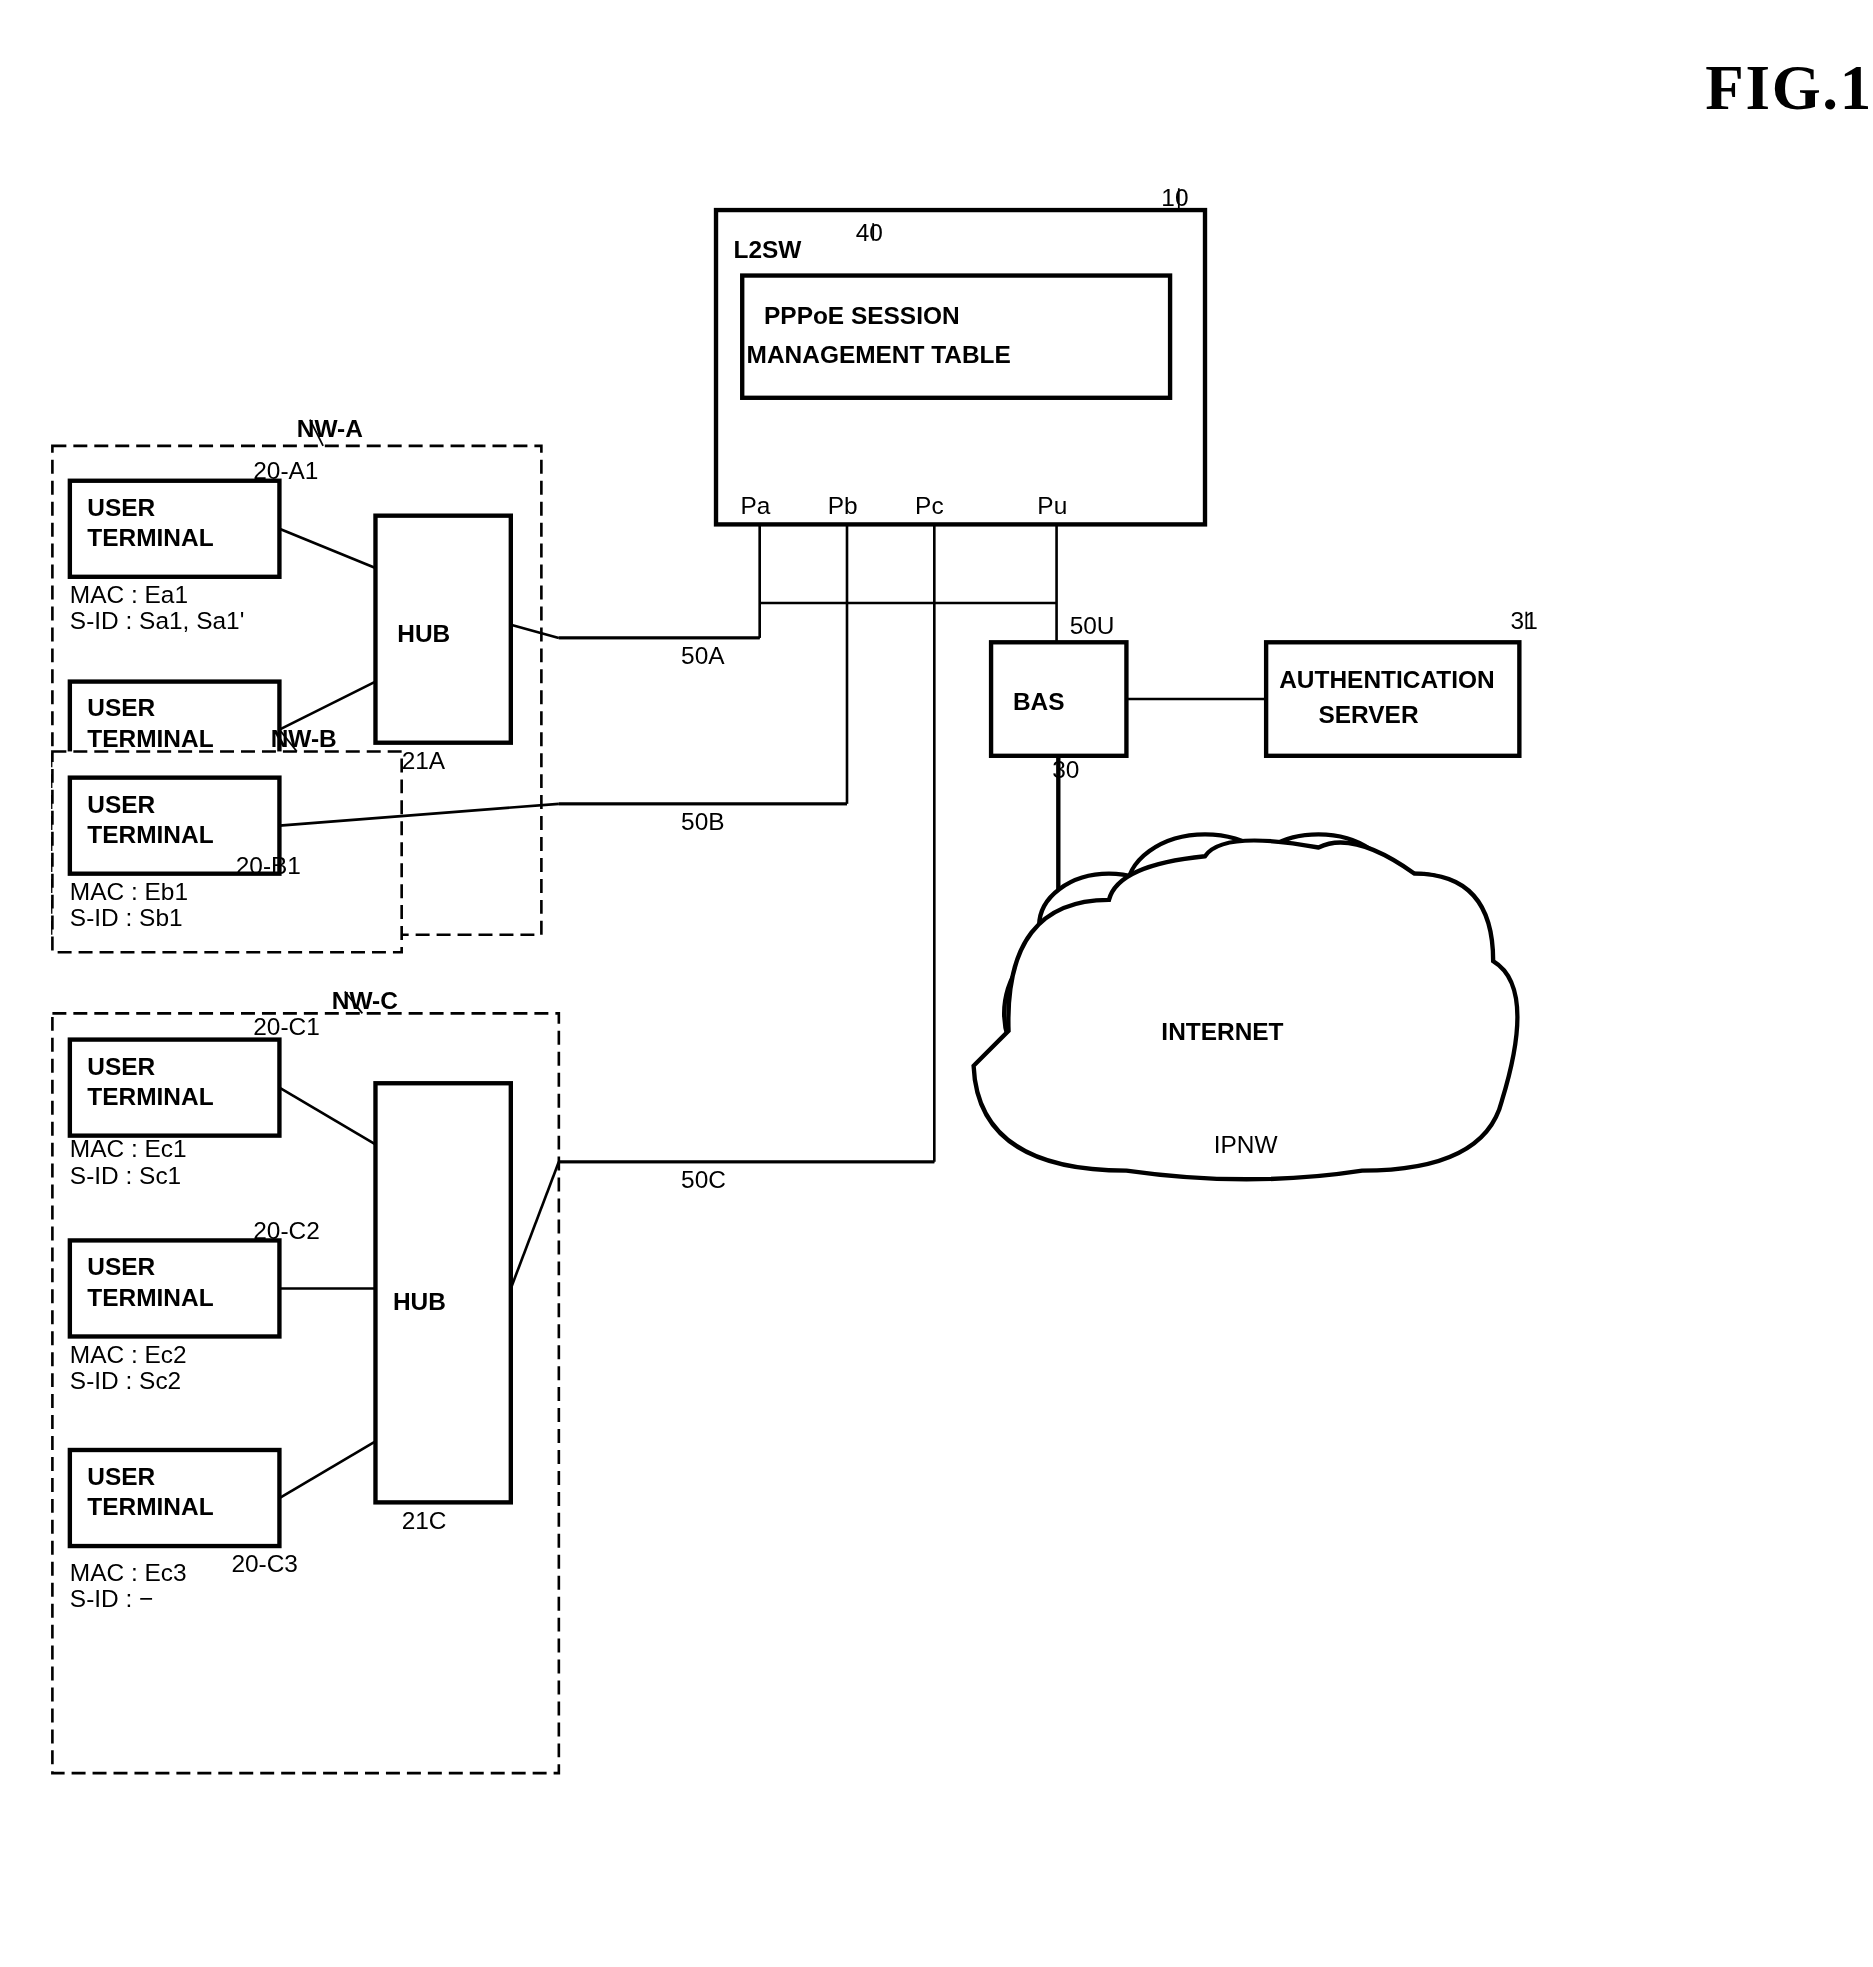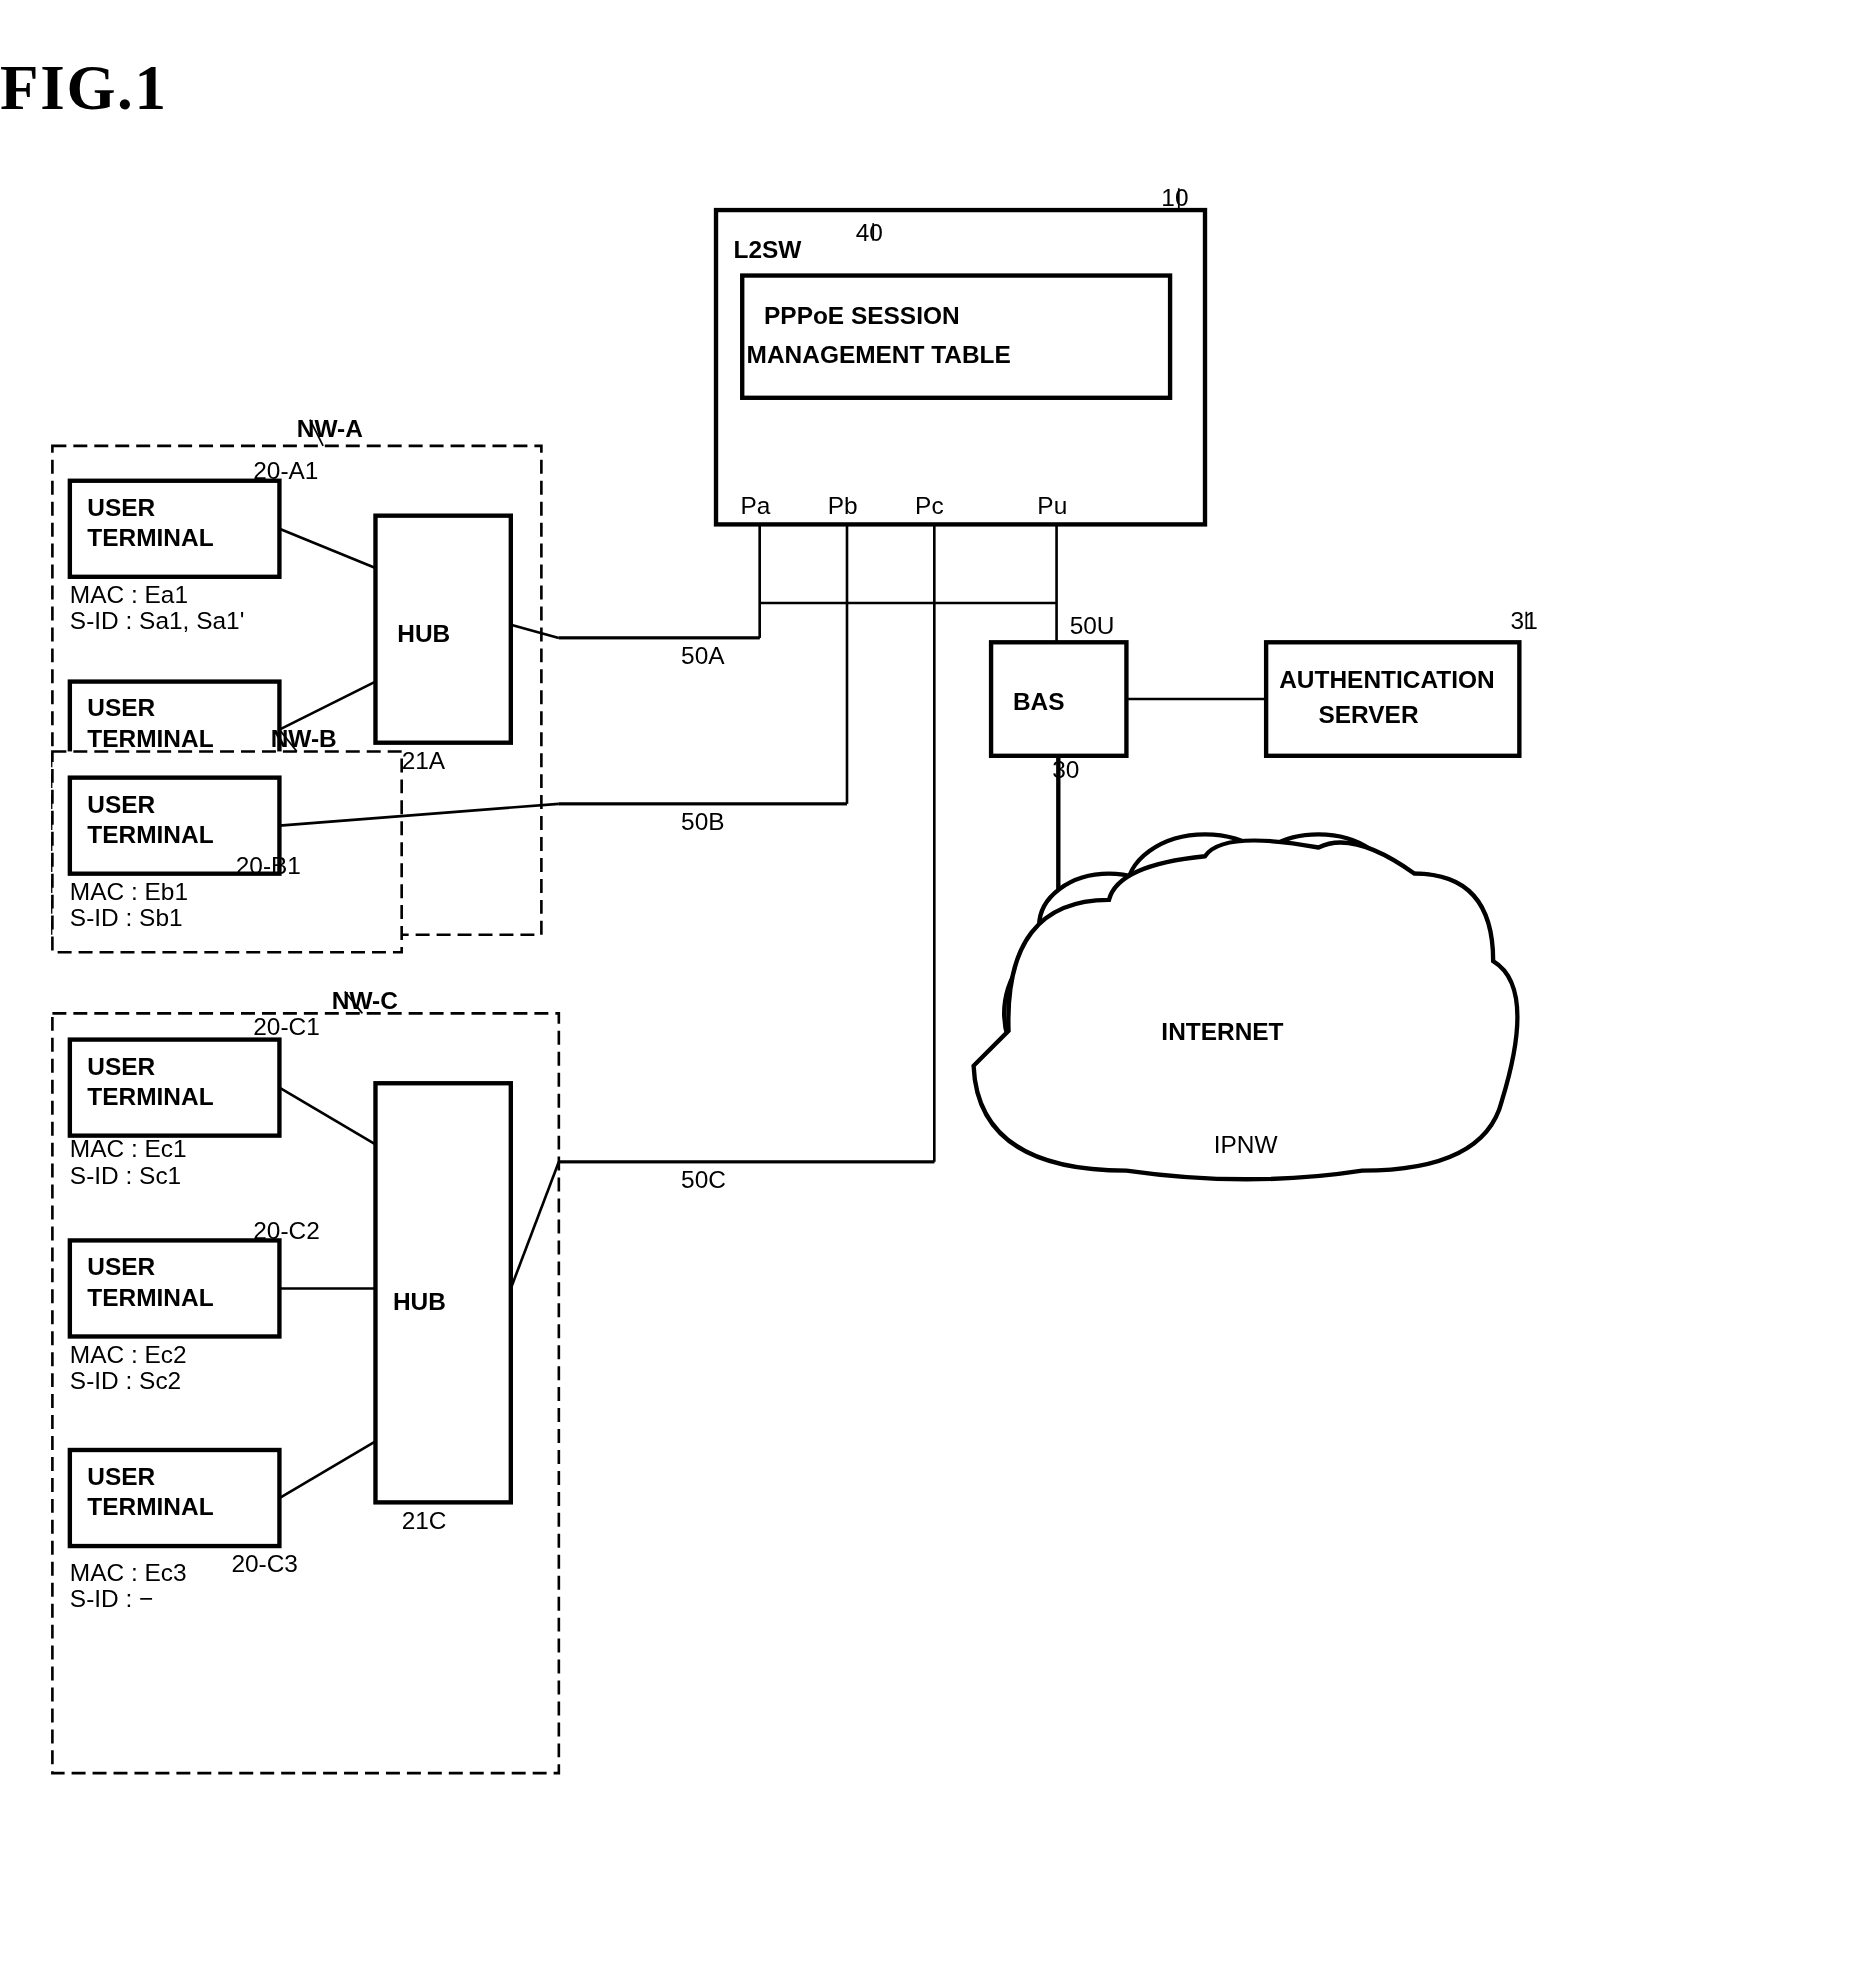--- a/index.html
+++ b/index.html
@@ -6,21 +6,21 @@
     body {
       background: #fff;
       font-family: 'Times New Roman', serif;
       width: 1873px;
       height: 1968px;
       position: relative;
       overflow: hidden;
     }
 
     .page-title {
-      text-align: left;
+      text-align: right;
       font-size: 63px;
       font-weight: bold;
       padding-top: 52px;
       letter-spacing: 1.7px;
     }
 
     
     .diagram-svg {
       position: absolute;
       top: 140px;

